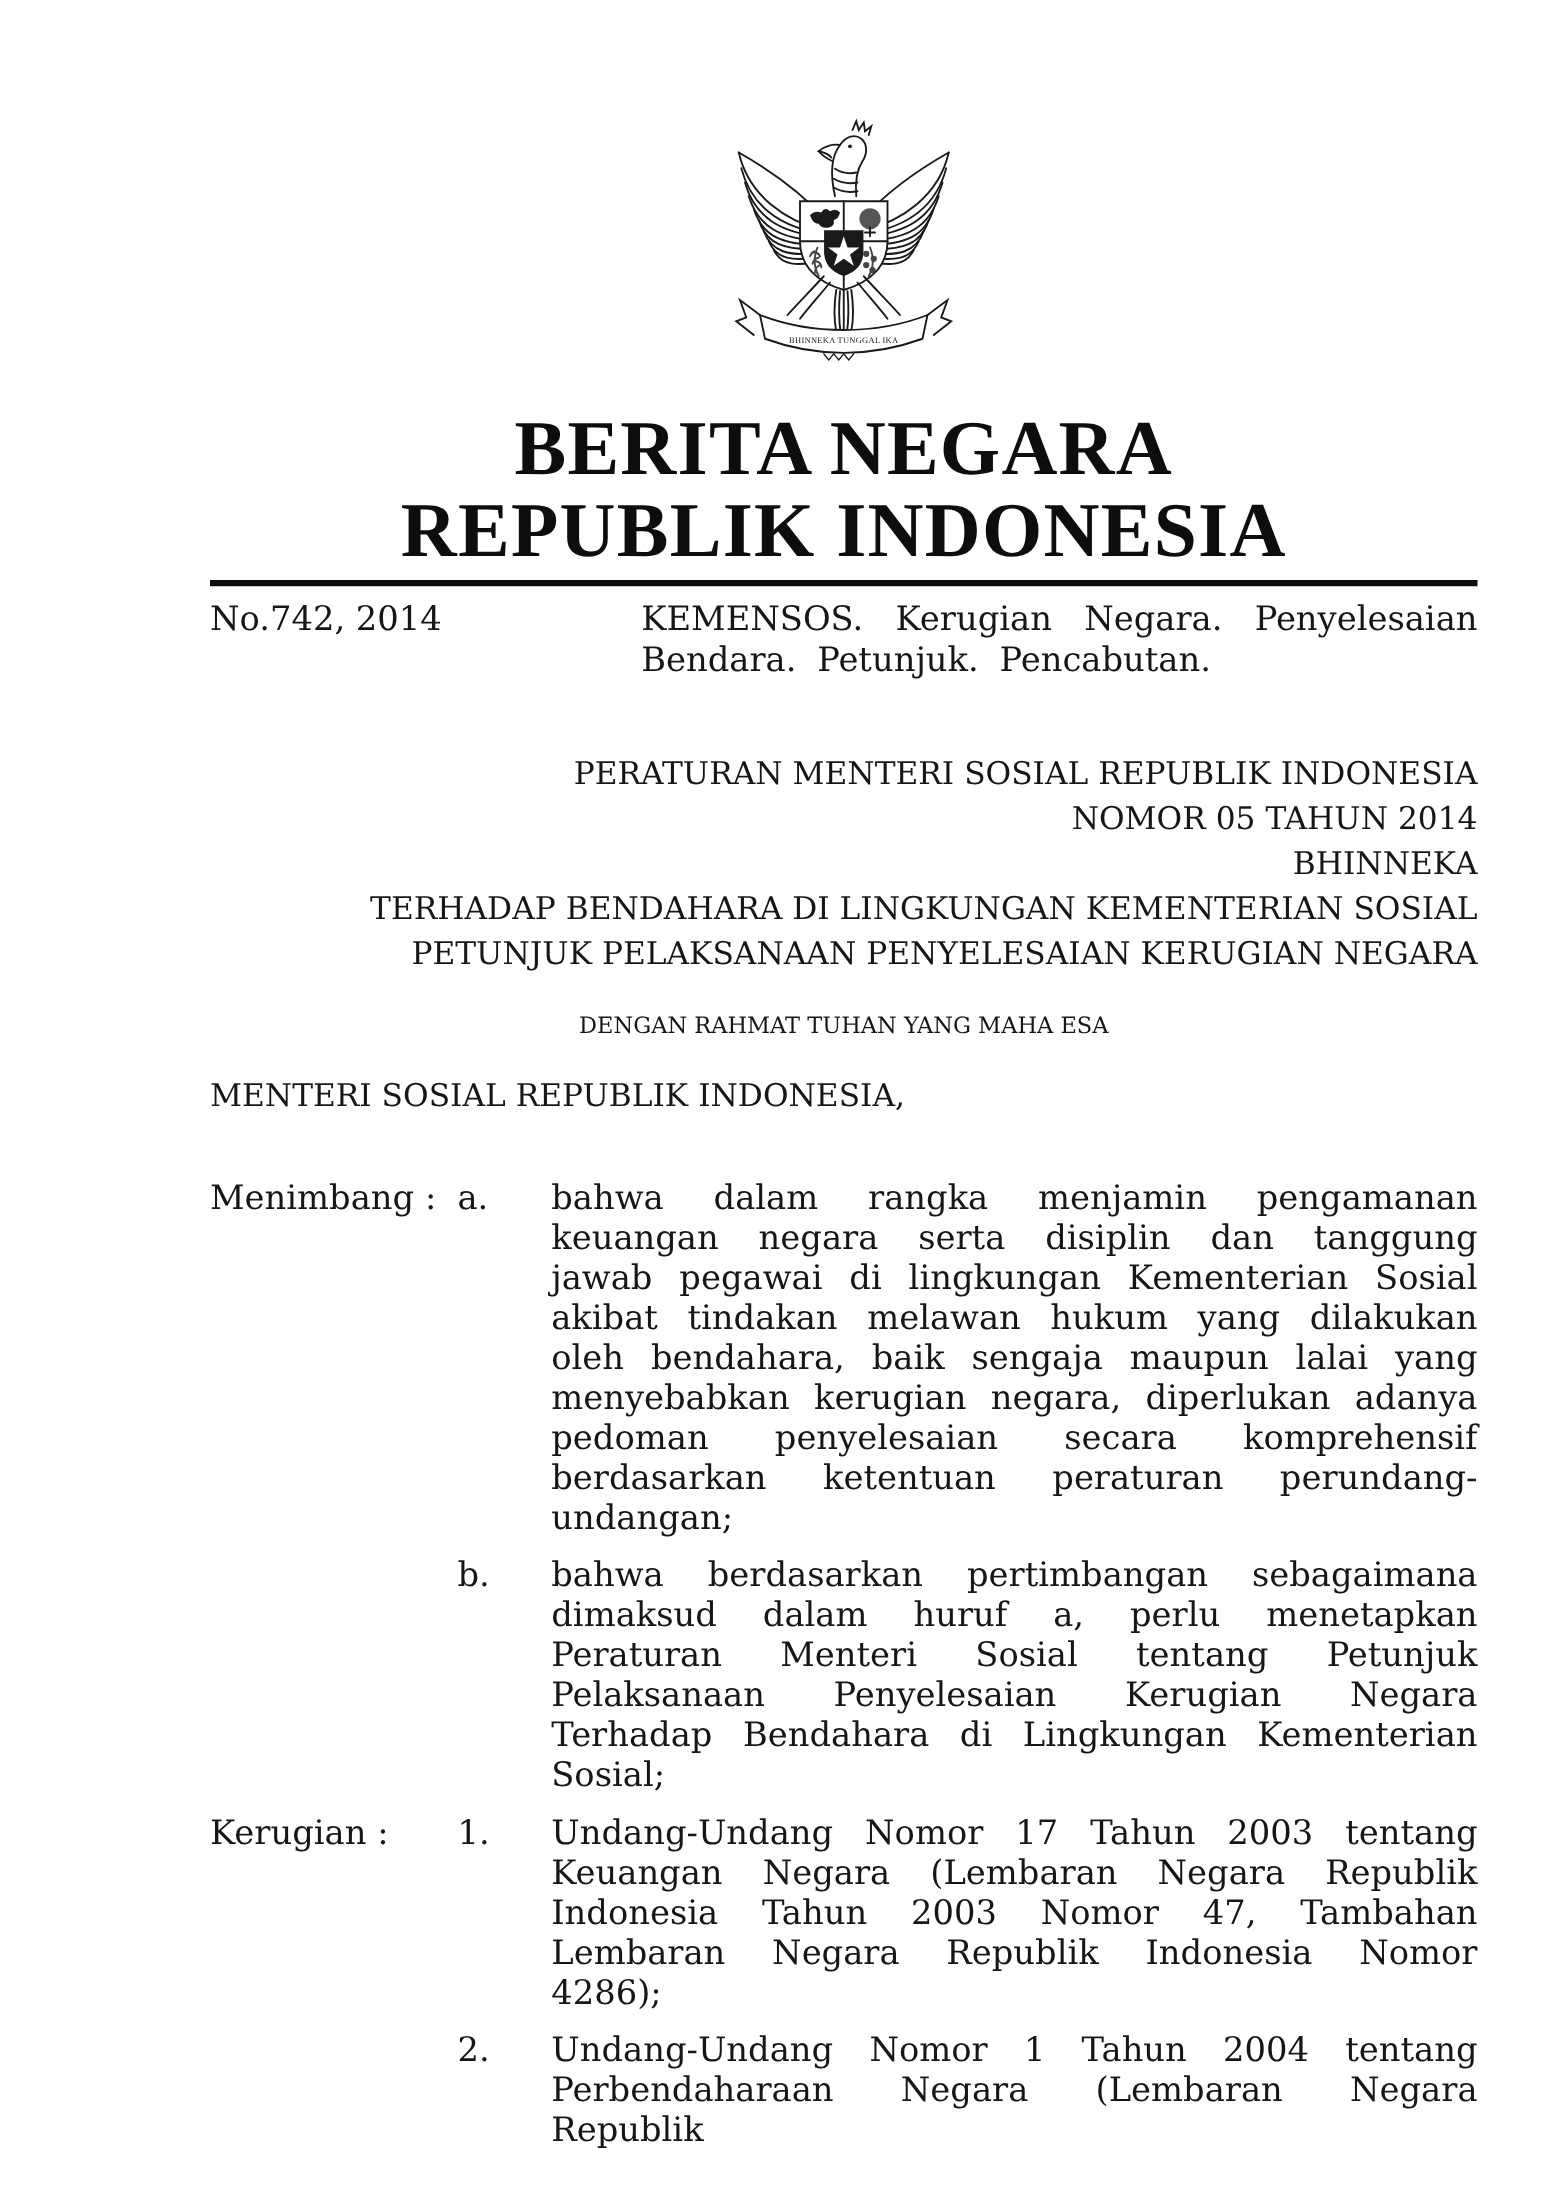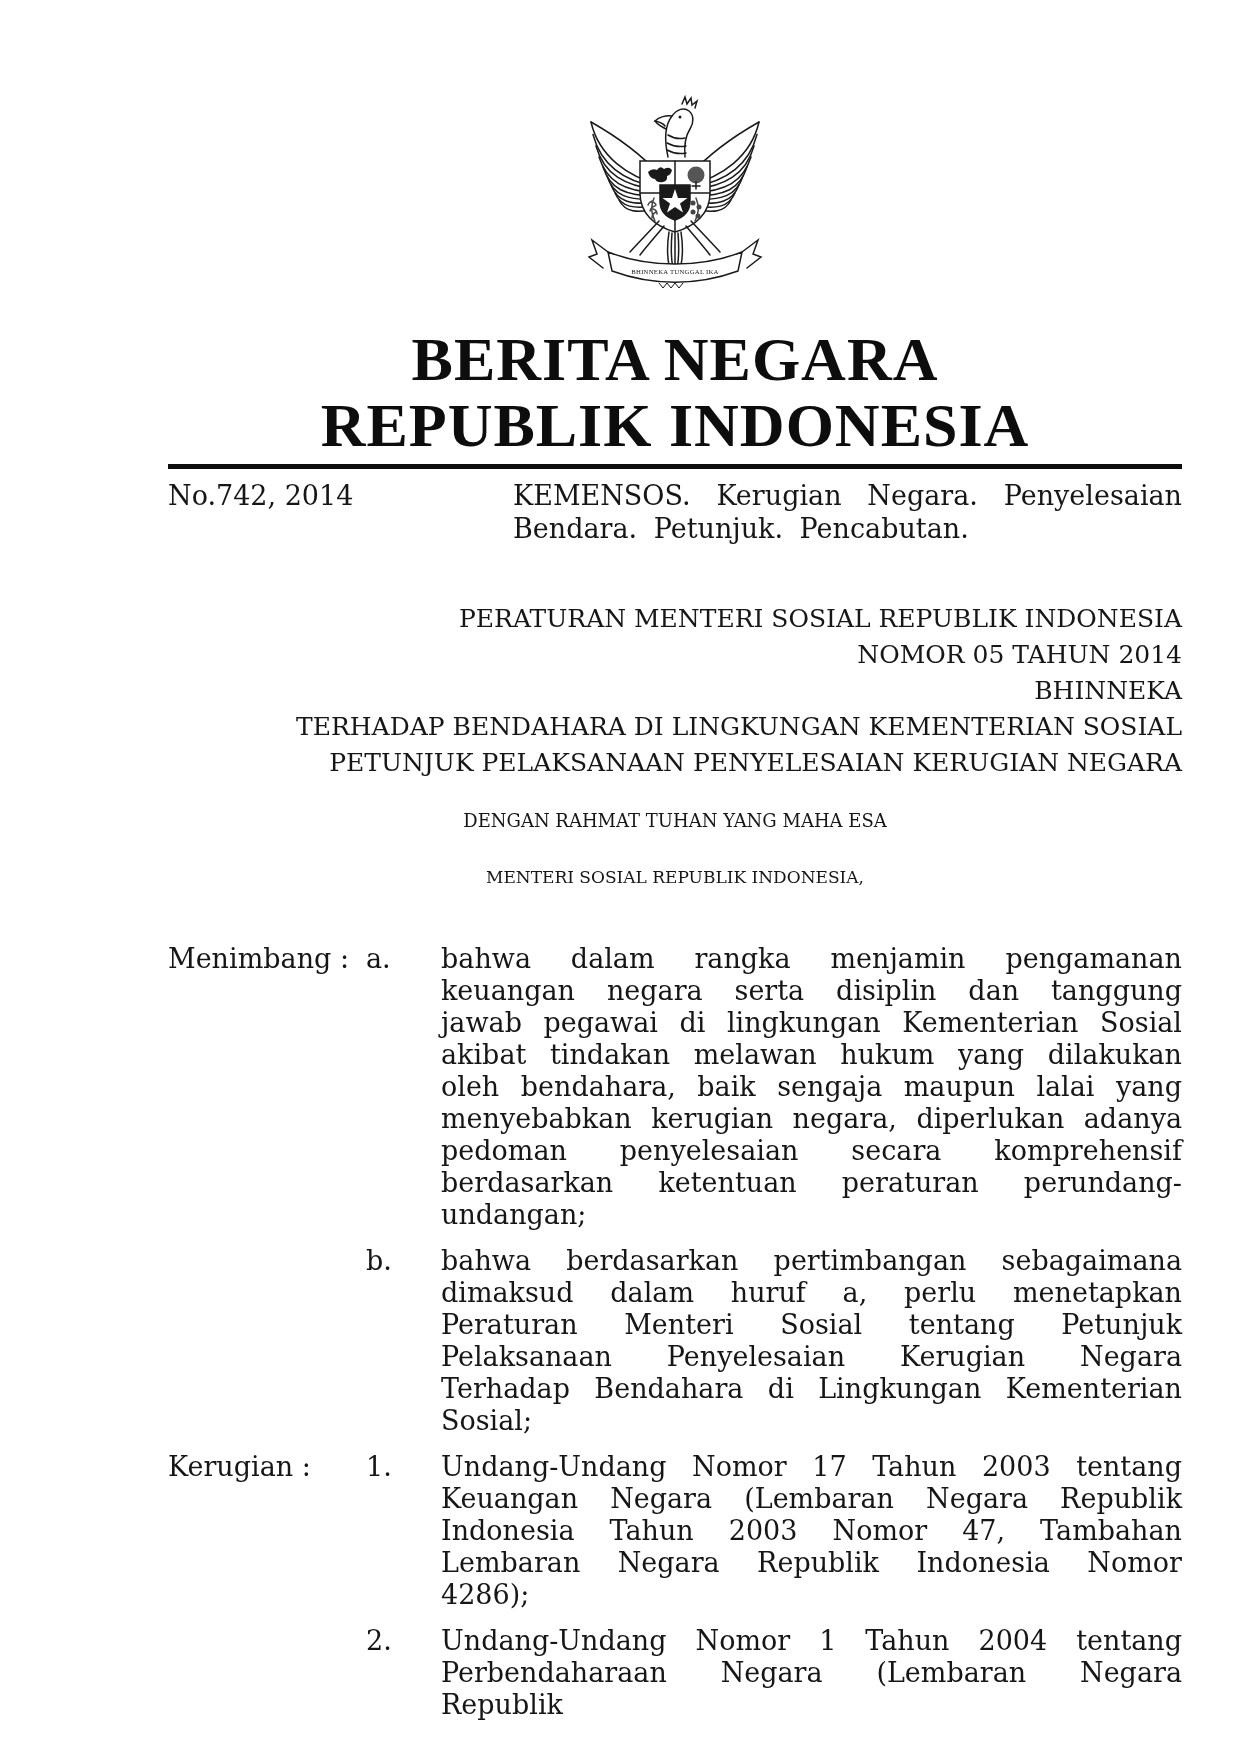--- a/index.html
+++ b/index.html
@@ -58,21 +58,21 @@
   }
 
   
   .reg-head {
     margin-top: 56px;
     text-align: right;
     font-size: 25px;
     line-height: 36px;
   }
   .invocation { margin-top: 22px; text-align: center; font-size: 18px; line-height: 36px; }
-  .authority  { margin-top: 20px; text-align: center; font-size: 17px; line-height: 36px; }
+  .authority  { margin-top: 20px; text-align: left; font-size: 25px; line-height: 36px; }
 
   
   .preamble { margin-top: 48px; font-size: 27px; line-height: 32px; }
   .pre-row {
     display: grid;
     grid-template-columns: 198px 75px 1fr;
     margin-bottom: 14px;
   }
   .pre-label { white-space: nowrap; }
   .pre-marker { }

